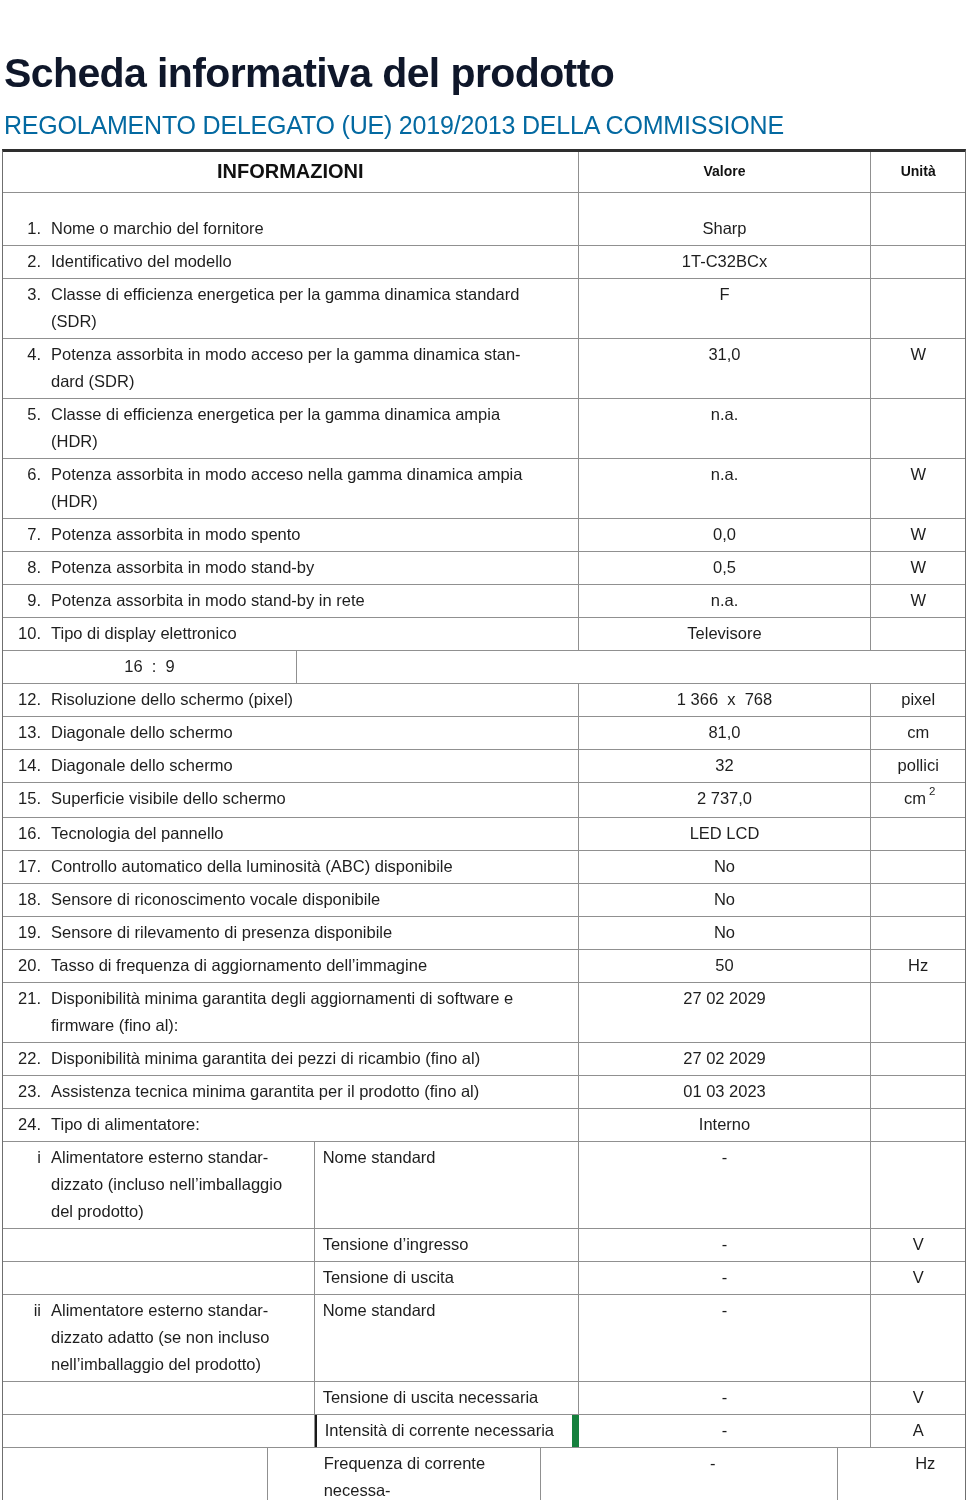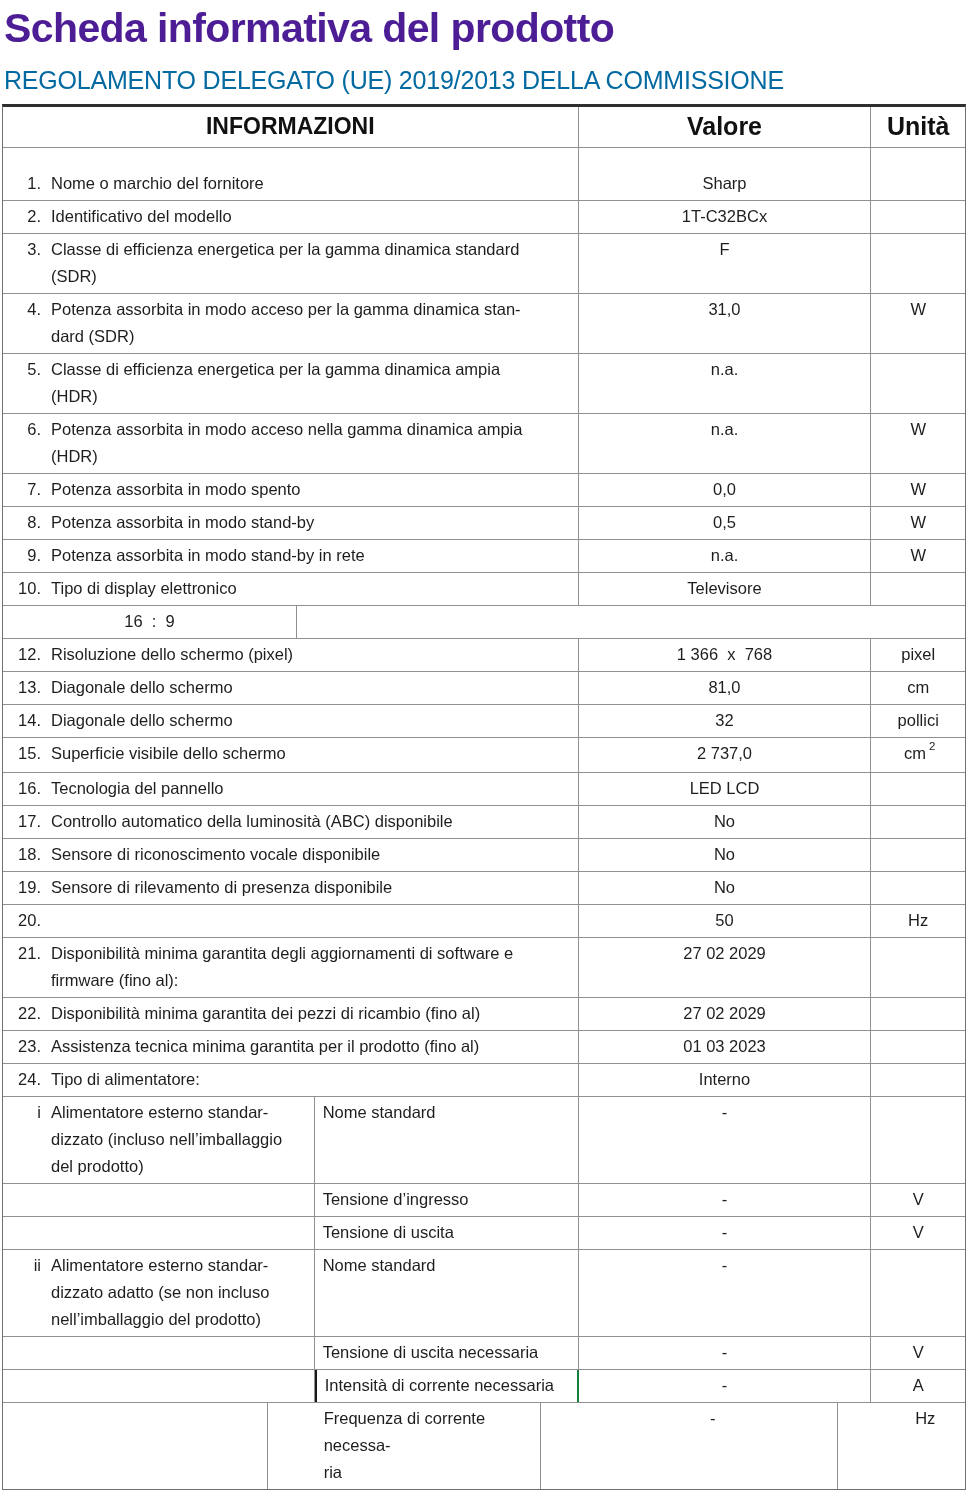--- a/index.html
+++ b/index.html
@@ -5,49 +5,49 @@
   * { box-sizing: border-box; margin: 0; padding: 0; }
   html, body { background: #ffffff; }
   .page {
     width: 969px; height: 1500px; background: #ffffff;
     font-family: "Liberation Sans", sans-serif;
     color: #1e1e1e; overflow: hidden; padding-top: 6px;
     position: relative;
   }
   .title {
     font-size: 41px; font-weight: 700; letter-spacing: -0.6px;
-    line-height: 1.12; padding-left: 4px; color: #4c1d95;
+    line-height: 1.12; padding-left: 4px; color: #0f172a; margin-top: 45px;
   }
   .subtitle {
     font-size: 25px; font-weight: 400; letter-spacing: -0.2px;
     padding: 14px 0 9px 4px; color: #0369a1;
   }
   .table {
     margin-left: 2px; width: 964px;
     border: 1px solid #6f6f6f; border-top: 3px solid #2e2e2e;
     background: #ffffff;
   }
   .row { display: flex; border-bottom: 1px solid #909090; }
   #rows .row:last-child { border-bottom: none; gap: 48px; }
   .c { padding: 2px 0 3px; font-size: 16.5px; line-height: 27px; }
   .lab  { width: 578px; border-right: 1px solid #909090; display: flex; align-items: flex-start; }
   .suba { width: 313px; border-right: 1px solid #909090; display: flex; align-items: flex-start; }
   .subb { width: 265px; border-right: 1px solid #909090; padding-left: 8px; }
   .subb.heavy {
-    border-left: 2px solid #1a1a1a; border-right: 2px solid #15803d;
+    border-left: 2px solid #1a1a1a; border-right: 7px solid #15803d;
   }
   .val  { width: 294px; border-right: 1px solid #909090; text-align: center; white-space: pre-wrap; }
   .unit { width: 94px; text-align: center; }
   .num, .mark { width: 38px; text-align: right; flex: none; }
   .txt { margin-left: 10px; white-space: pre-line; max-width: 524px; }
   .subb .txt2 { white-space: pre-line; }
   .row.first .c { padding-top: 22px; }
   .row.header .c { display: flex; align-items: center; justify-content: center; font-weight: 700; padding: 6px 0 7px; }
-  .row.header .lab  { font-size: 23px; color: #111; }
-  .row.header .val, .row.header .unit { font-size: 25px; color: #111; text-align: center; }
+  .row.header .lab  { font-size: 20px; color: #111; }
+  .row.header .val, .row.header .unit { font-size: 14px; color: #111; text-align: center; }
   .sup { font-size: 11.5px; position: relative; top: -9px; left: 3px; }
   .footer { font-size: 15.5px; color: #0f766e; padding: 15px 0 0 3px; }
 </style>
 </head>
 <body>
 
 <div class="page">
   <h1 class="title">Scheda informativa del prodotto</h1>
   <div class="subtitle">REGOLAMENTO DELEGATO (UE) 2019/2013 DELLA COMMISSIONE</div>
 
@@ -206,20 +206,21 @@
           <div class="c lab">
             <span class="num">19.</span>
             <span class="txt">Sensore di rilevamento di presenza disponibile</span>
           </div>
           <div class="c val">No</div>
           <div class="c unit"><span></span></div>
         </div>
         <div class="row main">
           <div class="c lab">
             <span class="num">20.</span>
+            <span class="txt">Tasso di frequenza di aggiornamento dell’immagine</span>
           </div>
           <div class="c val">50</div>
           <div class="c unit"><span>Hz</span></div>
         </div>
         <div class="row main">
           <div class="c lab">
             <span class="num">21.</span>
             <span class="txt">Disponibilità minima garantita degli aggiornamenti di software e
 firmware (fino al):</span>
           </div>

